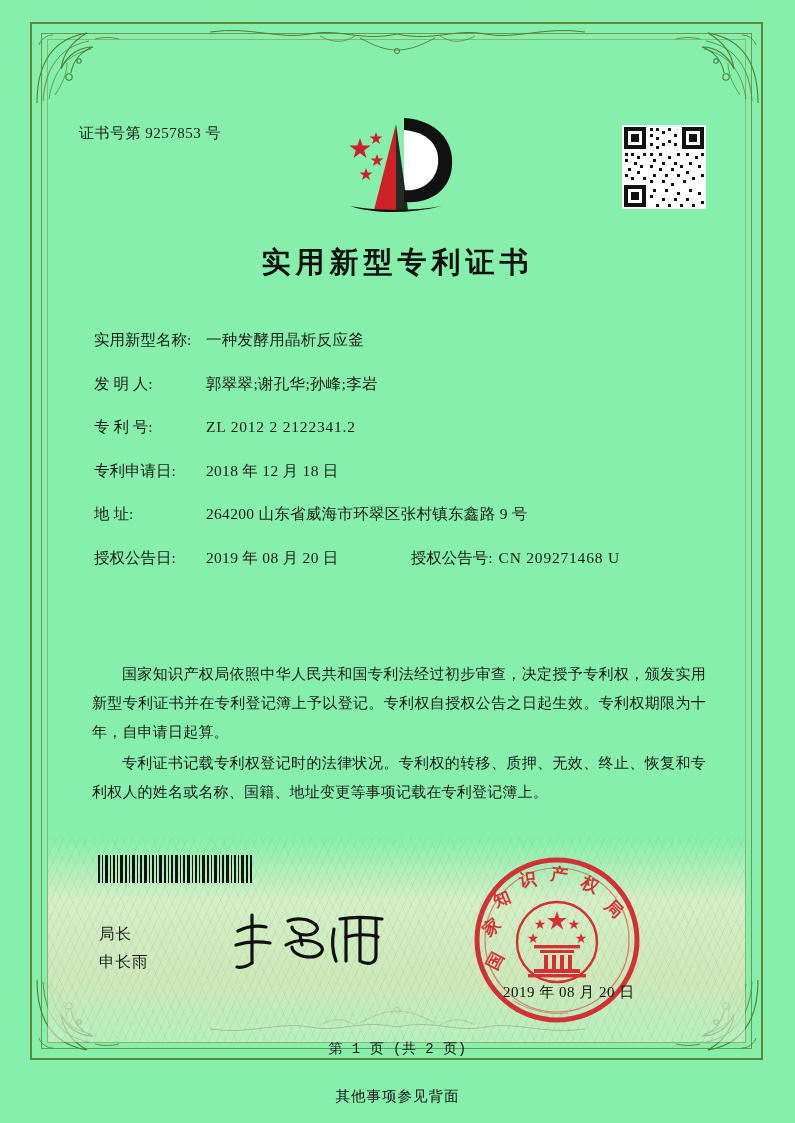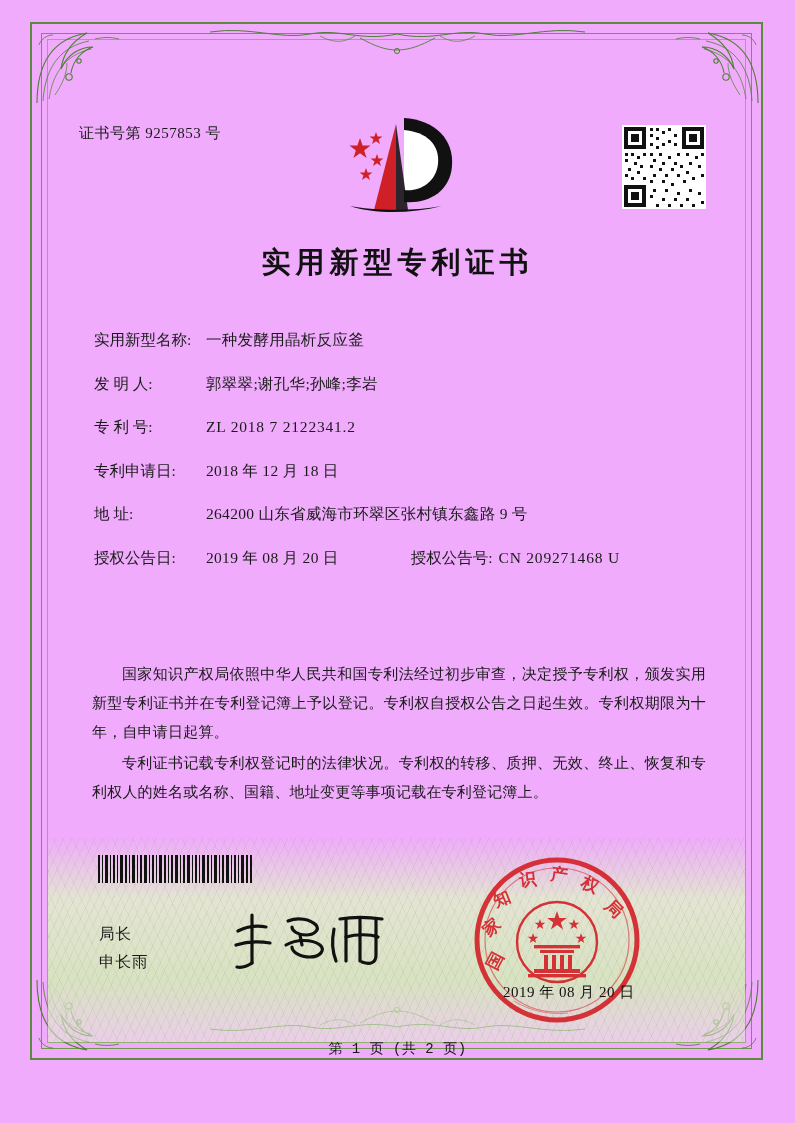--- a/index.html
+++ b/index.html
@@ -14,21 +14,21 @@
     color: #1a1a1a;
     position: relative;
     overflow: hidden;
   }
 
   .page {
     position: absolute;
     left: 0; top: 0;
     width: 795px;
     height: 1123px;
-    background: #f0abfc;
+    background: #86efac;
   }
 
   
   .border-outer {
     position: absolute;
     left: 30px; top: 22px;
     width: 733px; height: 1038px;
     border: 2px solid #5b8a3c;
     box-sizing: border-box;
   }
@@ -426,21 +426,21 @@
       <span class="val">一种发酵用晶析反应釜</span>
     </div>
 
     <div class="field">
       <span class="lbl">发 明 人:</span>
       <span class="val">郭翠翠;谢孔华;孙峰;李岩</span>
     </div>
 
     <div class="field">
       <span class="lbl">专 利 号:</span>
-      <span class="val mono">ZL 2018 7 2122341.2</span>
+      <span class="val mono">ZL 2012 2 2122341.2</span>
     </div>
 
     <div class="field">
       <span class="lbl">专利申请日:</span>
       <span class="val">2018 年 12 月 18 日</span>
     </div>
 
 
     <div class="field">
       <span class="lbl">地 址:</span>
@@ -564,14 +564,15 @@
           <text transform="translate(142,62) rotate(44)">局</text>
         </g>
         <path d="M52 156 C68 166 88 170 106 168" stroke="#d4232a" stroke-width="1" fill="none" opacity="0.5"></path>
       </g>
     </svg>
   </div>
 
   <div class="seal-date">2019 年 08 月 20 日</div>
 
   <div class="page-num">第 1 页 (共 2 页)</div>
+  <div class="note">其他事项参见背面</div>
 
 </div>
 
 </body></html>

